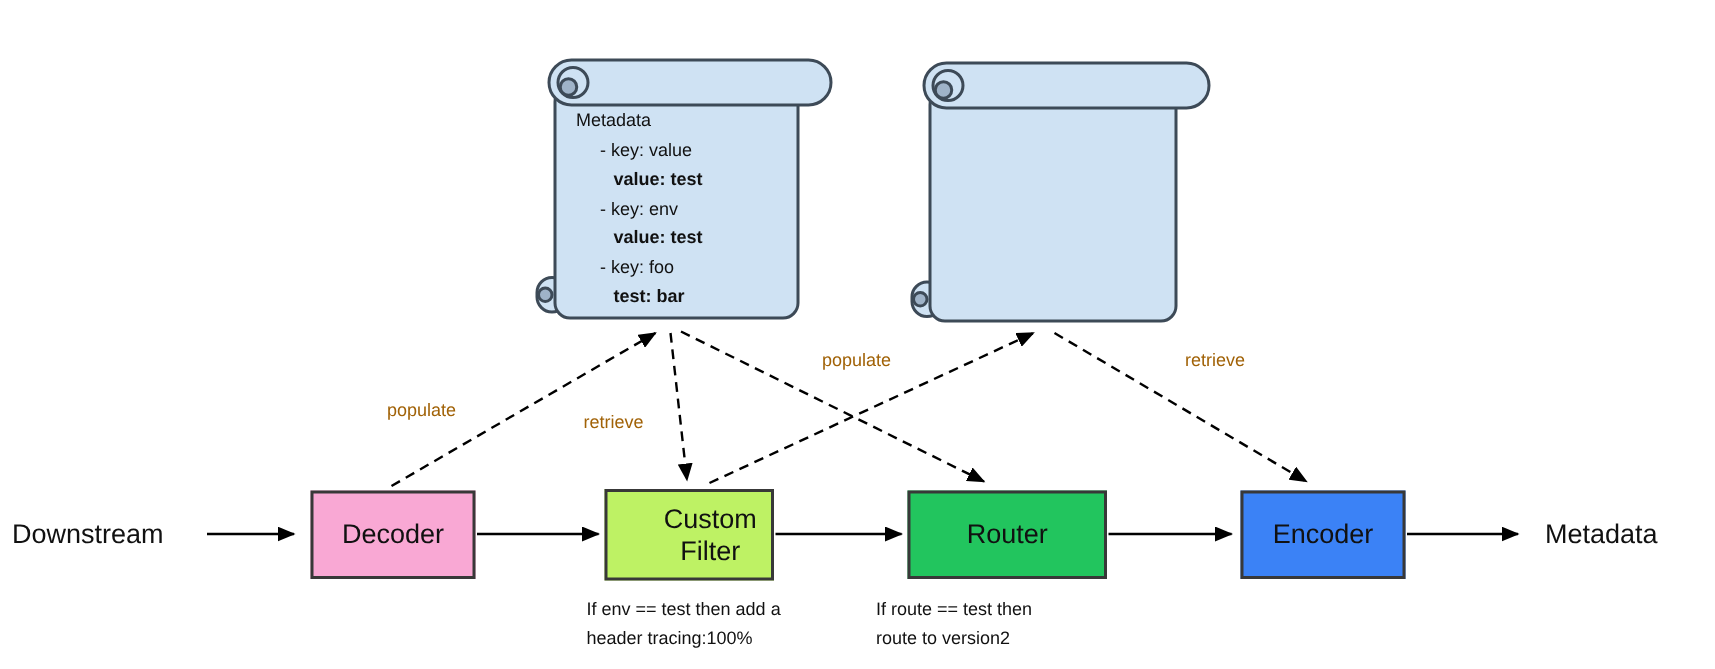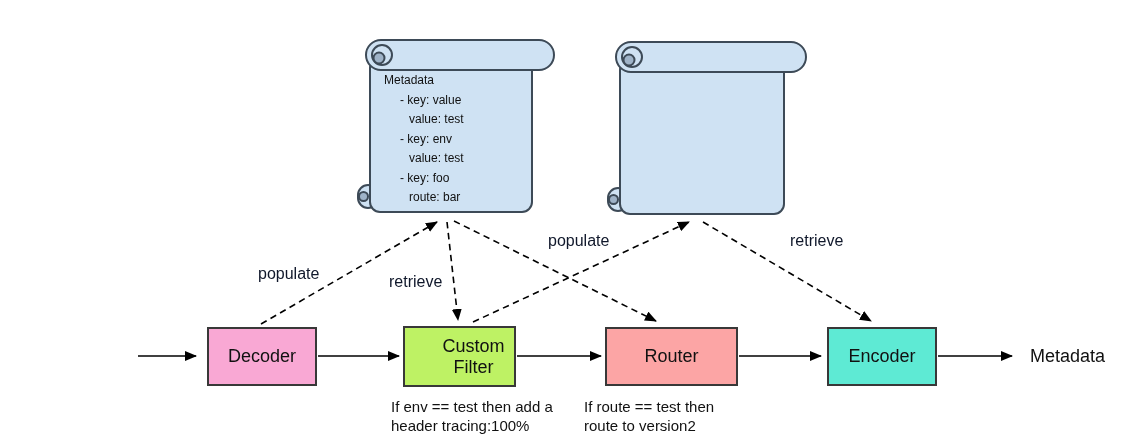--- a/index.html
+++ b/index.html
@@ -13,35 +13,35 @@
   .ep-up{left:1030px;top:346px;}
 
   .node{position:absolute;display:flex;align-items:center;justify-content:center;
         border:2px solid #383838;font-size:18px;line-height:21px;text-align:center;
         white-space:pre-line;box-sizing:border-box;}
   .n-decoder{left:207px;top:327px;width:110px;height:59px;}
   .n-filter {left:403px;top:326px;width:113px;height:61px;}
   .n-router {left:605px;top:327px;width:133px;height:59px;}
   .n-encoder{left:827px;top:327px;width:110px;height:59px;}
 
-  .caption{position:absolute;font-size:15px;line-height:19px;white-space:pre-line;color:#111;}
+  .caption{position:absolute;font-size:12px;line-height:19px;white-space:pre-line;color:#111;}
   .cap-filter{left:391px;top:397px;}
   .cap-router{left:584px;top:397px;}
 
-  .edge-label{position:absolute;font-size:16px;line-height:19px;color:#0f172a;}
+  .edge-label{position:absolute;font-size:12px;line-height:19px;color:#a16207;}
   .el-pop1{left:258px;top:264px;}
   .el-ret1{left:389px;top:272px;}
   .el-pop2{left:548px;top:231px;}
   .el-ret2{left:790px;top:231px;}
 
   .scroll-text{position:absolute;font-size:12px;line-height:19.5px;color:#111;}
   .st-metadata{left:384px;top:71px;}
   .st-mutation{left:633px;top:79px;}
   .scroll-text .k{padding-left:16px;}
-  .scroll-text .v{padding-left:25px;}
+  .scroll-text .v{padding-left:25px;font-weight:bold;}
 </style>
 </head>
 <body>
 
 <div class="canvas">
 
   <svg width="1143" height="446" viewBox="0 0 1143 446">
     <defs>
       <marker id="ah" markerUnits="userSpaceOnUse" markerWidth="13" markerHeight="10" refX="11" refY="5" orient="auto">
         <path d="M0,0 L12,5 L0,10 Z" fill="#000"></path>
@@ -76,50 +76,51 @@
 
     <g stroke="#000" stroke-width="1.6" stroke-dasharray="6.5 4.5">
       <line x1="261" y1="324" x2="437" y2="222" marker-end="url(#ah)"></line>
       <line x1="447" y1="222" x2="458" y2="320" marker-end="url(#ah)"></line>
       <line x1="454" y1="221" x2="656" y2="321" marker-end="url(#ah)"></line>
       <line x1="473" y1="322" x2="689" y2="222" marker-end="url(#ah)"></line>
       <line x1="703" y1="222" x2="871" y2="321" marker-end="url(#ah)"></line>
     </g>
   </svg>
 
+  <div class="abs endpoint ep-down">Downstream</div>
   <div class="abs endpoint ep-up">Metadata</div>
 
   <div class="node n-decoder" style="background-color: #f9a8d4;">
     <span>Decoder</span>
   </div>
   <div class="node n-filter" style="background-color: #bef264; padding-left: 28px;">
     <span>Custom
 Filter</span>
   </div>
-  <div class="node n-router" style="background-color: #fca5a5;">
+  <div class="node n-router" style="background-color: #22c55e;">
     <span>Router</span>
   </div>
-  <div class="node n-encoder" style="background-color: #5eead4;">
+  <div class="node n-encoder" style="background-color: #3b82f6;">
     <span>Encoder</span>
   </div>
 
   <div class="caption cap-filter">If env == test then add a
 header tracing:100%</div>
   <div class="caption cap-router">If route == test then
 route to version2</div>
 
   <div class="edge-label el-pop1">populate</div>
   <div class="edge-label el-ret1">retrieve</div>
   <div class="edge-label el-pop2">populate</div>
   <div class="edge-label el-ret2">retrieve</div>
 
   <div class="scroll-text st-metadata">
     <div>Metadata</div>
     <div class="k">- key: value</div>
     <div class="v">value: test</div>
     <div class="k">- key: env</div>
     <div class="v">value: test</div>
     <div class="k">- key: foo</div>
-    <div class="v">route: bar</div>
+    <div class="v">test: bar</div>
   </div>
 
 
 </div>
 
 </body></html>

